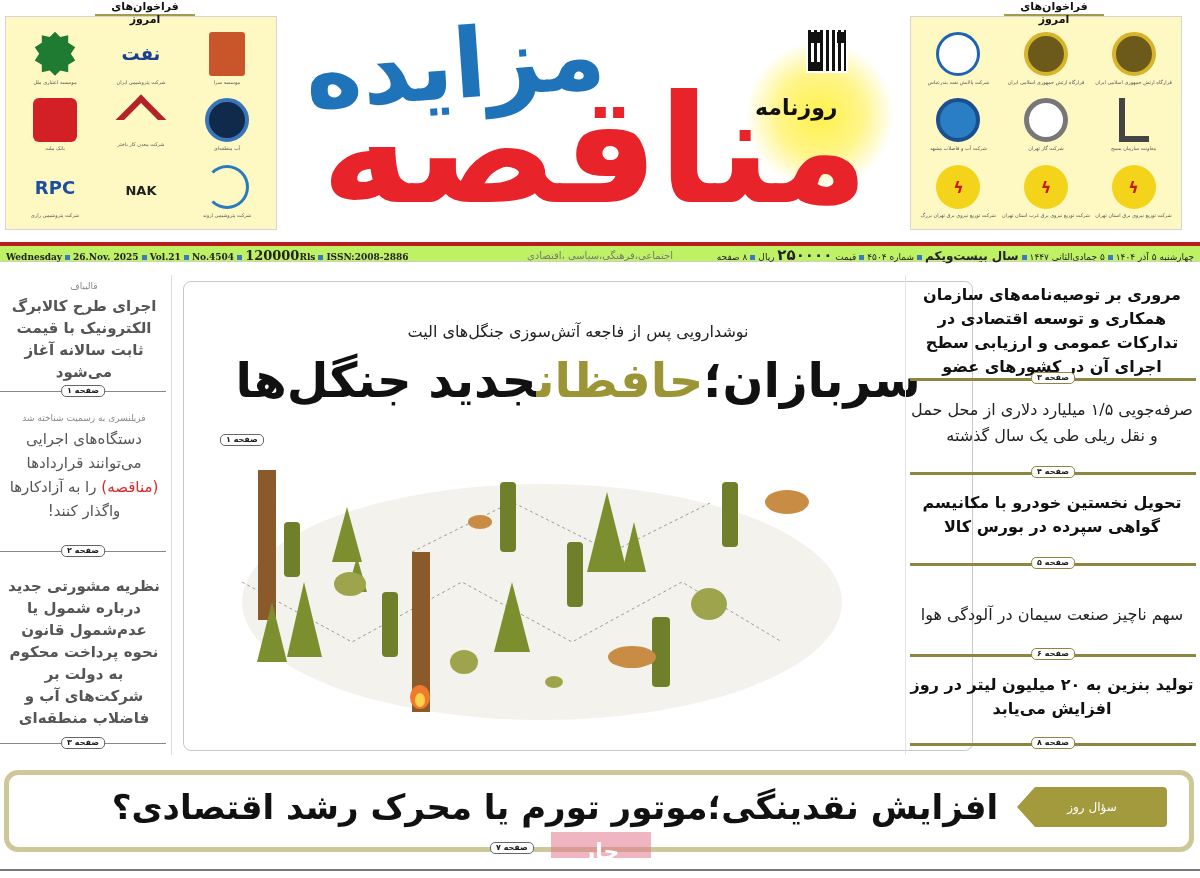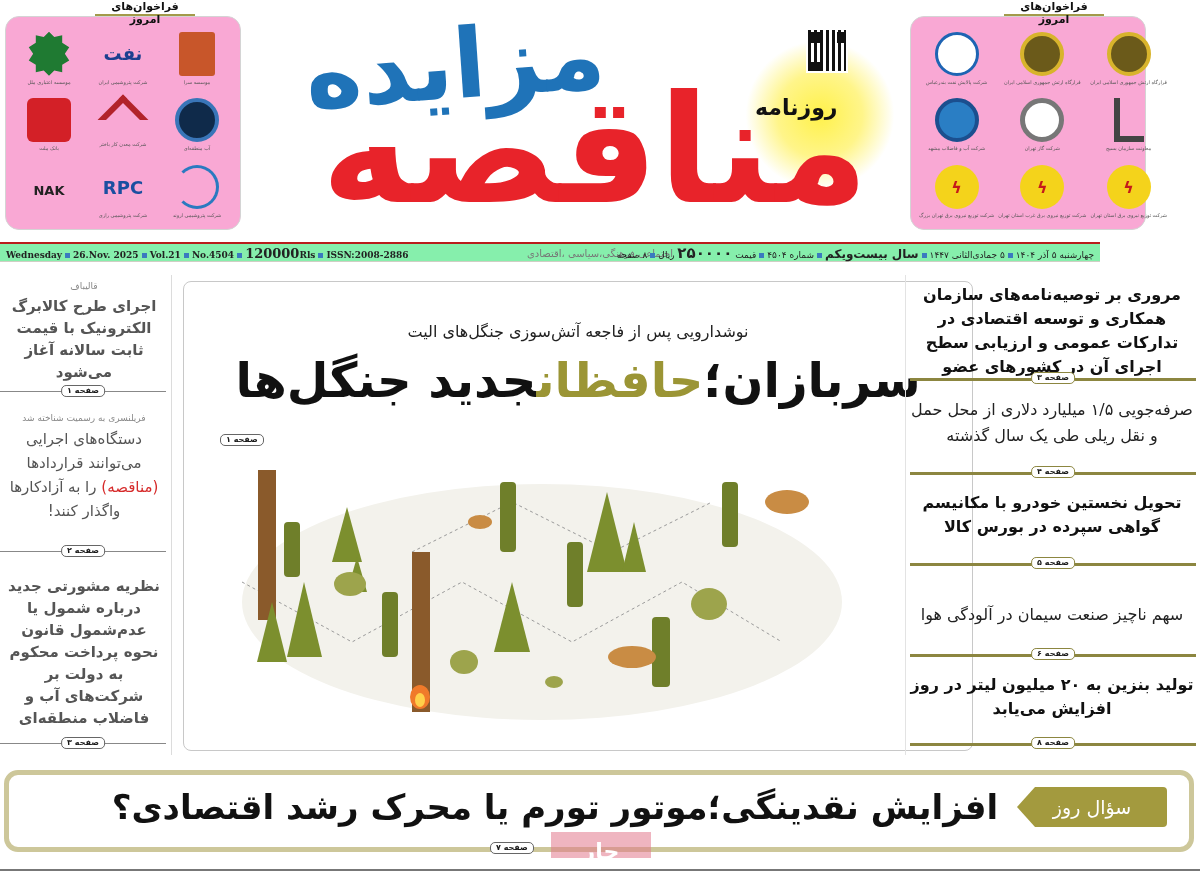--- a/index.html
+++ b/index.html
@@ -1,22 +1,22 @@
 <!DOCTYPE html>
 <html><head>
 <meta charset="utf-8">
 <style>
   * { box-sizing: border-box; margin: 0; padding: 0; }
   html, body { width: 1200px; height: 878px; background: #ffffff; overflow: hidden; }
   body { position: relative; font-family: "DejaVu Sans", sans-serif; color: #1a1a1a; }
 
   
   .calls-box {
-    position: absolute; top: 16px; width: 236px; height: 214px;
-    border: 1px solid #d4d4d4; border-radius: 14px; background: #f9a8d4;
+    position: absolute; top: 16px; width: 272px; height: 214px;
+    border: 1px solid #d4d4d4; border-radius: 0; background: #fef9c3;
   }
   .calls-box.left { left: 5px; }
   .calls-box.right { left: 910px; }
   .calls-title {
     position: absolute; top: 0px; width: 100px; height: 16px; text-align: center;
     font-size: 11px; font-weight: bold; direction: rtl; color: #111;
     border-bottom: 2px solid #a39a4a; background: #fff;
   }
   .calls-title.left { left: 95px; }
   .calls-title.right { left: 1004px; }
@@ -74,22 +74,22 @@
     position: absolute; left: 300px; top: 70px; width: 590px; height: 160px;
     font-size: 150px; font-weight: bold; color: #e8232a; direction: rtl; text-align: center;
     line-height: 160px; letter-spacing: -8px;
   }
   .mast-daily {
     position: absolute; left: 755px; top: 95px; font-size: 22px; font-weight: bold; color: #111; direction: rtl;
   }
 
   
   .infobar {
-    position: absolute; left: 0; top: 242px; width: 1100px; height: 20px;
-    background: #86efac; border-top: 2px solid #b91c1c; border-bottom: 1px solid #cfcfc4;
+    position: absolute; left: 0; top: 242px; width: 1200px; height: 20px;
+    background: #bef264; border-top: 4px solid #b91c1c; border-bottom: 1px solid #cfcfc4;
     font-size: 9px; line-height: 19px;
   }
   .info-en { position: absolute; left: 6px; font-family: "DejaVu Serif", serif; font-weight: bold; color: #222; white-space: nowrap; }
   .info-en .big { font-size: 13px; }
   .info-en .sq { display: inline-block; width: 5px; height: 5px; background: #3a7abf; margin: 0 3px; vertical-align: middle; }
   .info-cat { position: absolute; left: 480px; width: 240px; text-align: center; direction: rtl; color: #777; font-size: 10px; }
   .info-fa { position: absolute; right: 6px; direction: rtl; white-space: nowrap; color: #222; font-size: 9px; }
   .info-fa .sq { display: inline-block; width: 5px; height: 5px; background: #3a7abf; margin: 0 3px; vertical-align: middle; }
   .info-fa b { font-size: 12px; }
   .info-fa .price { font-size: 15px; font-weight: bold; }
@@ -139,21 +139,21 @@
   .olive-rule { position: absolute; left: 4px; width: 286px; height: 12px; }
   .olive-rule::before { content: ""; position: absolute; left: 0; right: 0; top: 6px; height: 3px; background: #8c8640; }
 
   
   .q-box {
     position: absolute; left: 4px; top: 770px; width: 1190px; height: 82px;
     border: 5px solid #cdc79a; border-radius: 14px; background: #fff;
   }
   .q-badge {
     position: absolute; left: 1017px; top: 787px; width: 150px; height: 40px;
-    background: #a39a3e; color: #fff; font-size: 19px; direction: rtl;
+    background: #a39a3e; color: #fff; font-size: 12px; direction: rtl;
     display: flex; align-items: center; justify-content: center;
     clip-path: polygon(12% 0, 100% 0, 100% 100%, 12% 100%, 0 50%);
     border-radius: 4px;
   }
   .q-text {
     position: absolute; left: 110px; top: 782px; width: 890px; text-align: center; direction: rtl;
     font-size: 34px; font-weight: bold; color: #111; letter-spacing: 1px; line-height: 50px;
   }
   .q-tag { position: absolute; left: 490px; top: 842px; transform: none; }
   .watermark {
@@ -186,26 +186,26 @@
       </div>
     <div class="logo">
         <div class="logo-mark mk-mine"></div>
         <div class="logo-cap">شرکت معدن کار باختر</div>
       </div>
     <div class="logo">
         <div class="logo-mark mk-round-blue"></div>
         <div class="logo-cap">آب منطقه‌ای</div>
       </div>
     <div class="logo">
+        <div class="logo-mark mk-rpc">RPC</div>
+        <div class="logo-cap">شرکت پتروشیمی رازی</div>
+      </div>
+    <div class="logo">
         <div class="logo-mark mk-nak">NAK</div>
         <div class="logo-cap"></div>
-      </div>
-    <div class="logo">
-        <div class="logo-mark mk-rpc">RPC</div>
-        <div class="logo-cap">شرکت پتروشیمی رازی</div>
       </div>
     <div class="logo">
         <div class="logo-mark mk-ppc"></div>
         <div class="logo-cap">شرکت پتروشیمی اروند</div>
       </div>
   </div>
 </div>
 <div class="calls-title left">فراخوان‌های امروز</div>
 
 <div class="calls-box right">

